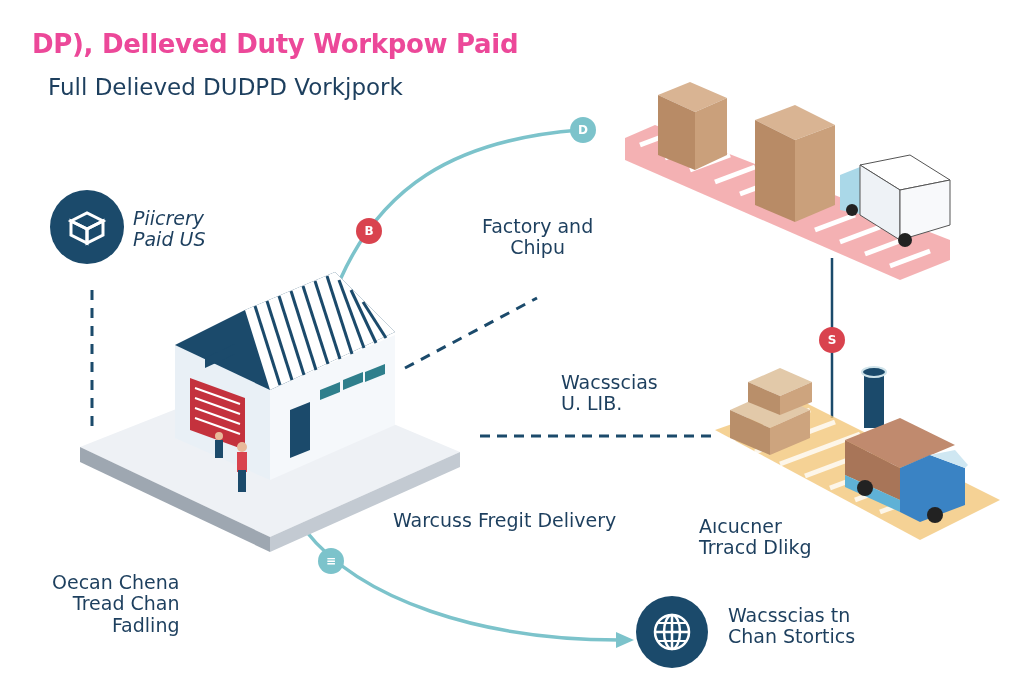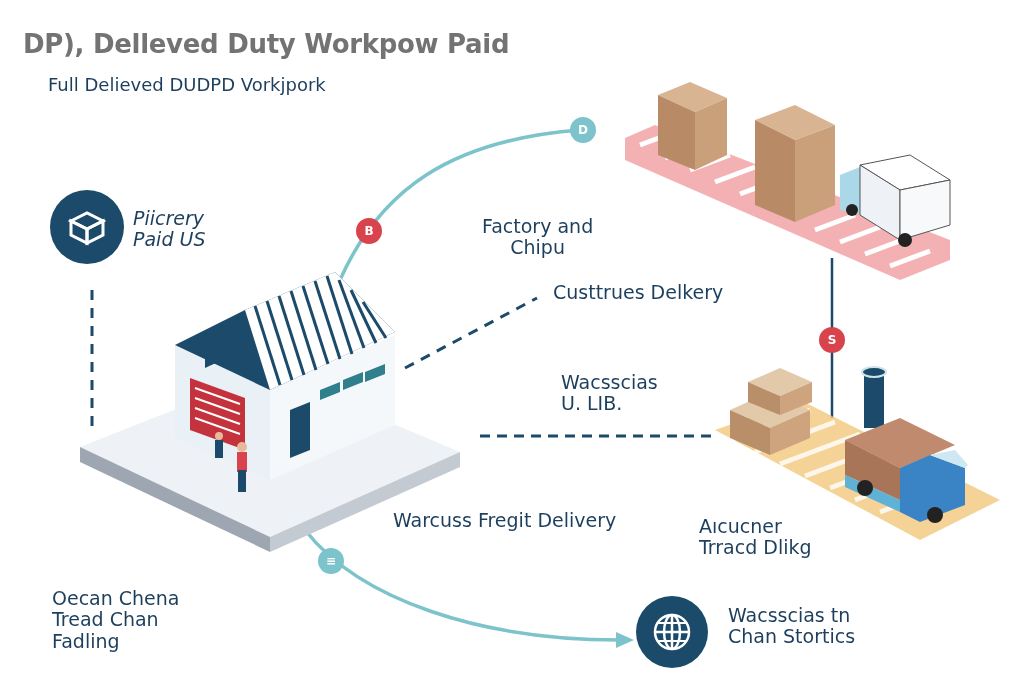--- a/index.html
+++ b/index.html
@@ -1,20 +1,20 @@
 <!DOCTYPE html>
 <html><head>
 <meta charset="utf-8">
 <style>
   html, body { margin:0; padding:0; }
   body { width:1024px; height:683px; background:#ffffff; position:relative; overflow:hidden;
          font-family:"DejaVu Sans", sans-serif; color:#1d3f5e; }
   .txt { position:absolute; line-height:1.12; color:#1d3f5e; }
-  .title { left:23px; top:30px; font-size:26px; font-weight:bold; color:#737373; letter-spacing:-0.3px; }
-  .subtitle { left:48px; top:75px; font-size:18px; color:#1d3f5e; }
+  .title { left:32px; top:30px; font-size:26px; font-weight:bold; color:#ec4899; letter-spacing:-0.3px; }
+  .subtitle { left:48px; top:75px; font-size:23px; color:#1d3f5e; }
   .lbl { font-size:19px; }
   .circle-icon { position:absolute; border-radius:50%; background:#1b4a6b; display:flex; align-items:center; justify-content:center; }
   .badge { position:absolute; width:26px; height:26px; border-radius:50%; color:#fff; font-size:12px; font-weight:bold;
            display:flex; align-items:center; justify-content:center; }
   svg.layer { position:absolute; left:0; top:0; }
 </style>
 </head>
 <body>
 
 <svg class="layer" width="1024" height="683" viewBox="0 0 1024 683">
@@ -153,36 +153,35 @@
   <div>Piicrery</div>
   <div>Paid US</div>
 </div>
 
 <div class="txt lbl" style="left:482px;top:216px;text-align:center;">
   <div>Factory and</div>
   <div>Chipu</div>
 </div>
 
 <div class="txt lbl" style="left:553px;top:282px;">
-  <div>Custtrues Delkery</div>
 </div>
 
 <div class="txt lbl" style="left:553px;top:372px;margin-left:8px;">
   <div>Wacsscias</div>
   <div>U. LIB.</div>
 </div>
 
 <div class="txt lbl" style="left:393px;top:510px;">Warcuss Fregit Delivery</div>
 
 <div class="txt lbl" style="left:699px;top:516px;">
   <div>Aıcucner</div>
   <div>Trracd Dlikg</div>
 </div>
 
-<div class="txt lbl" style="left:52px;top:588px;">
+<div class="txt lbl" style="left:52px;top:572px;text-align:right;">
   <div>Oecan Chena</div>
   <div>Tread Chan</div>
   <div>Fadling</div>
 </div>
 
 <div class="circle-icon" style="left:636px;top:596px;width:72px;height:72px;">
   <svg width="44" height="44" viewBox="0 0 44 44">
     <circle cx="22" cy="22" r="17" fill="none" stroke="#fff" stroke-width="2.5"></circle>
     <ellipse cx="22" cy="22" rx="8" ry="17" fill="none" stroke="#fff" stroke-width="2.5"></ellipse>
     <line x1="5" y1="22" x2="39" y2="22" stroke="#fff" stroke-width="2.5"></line>

